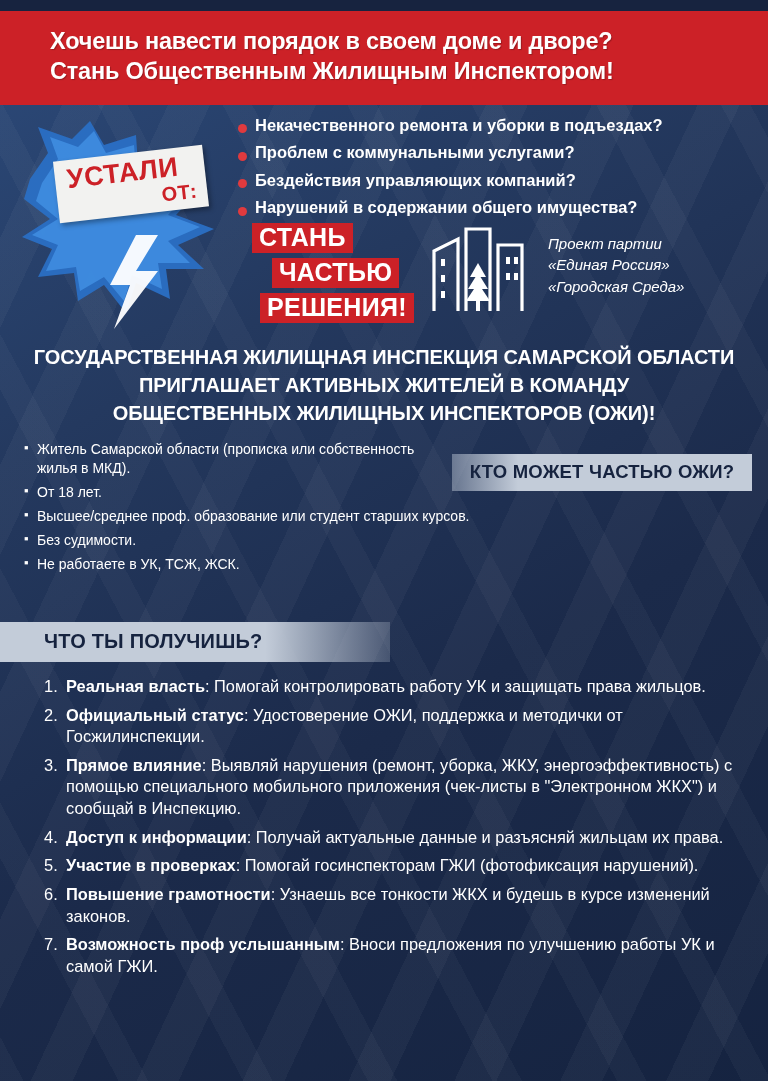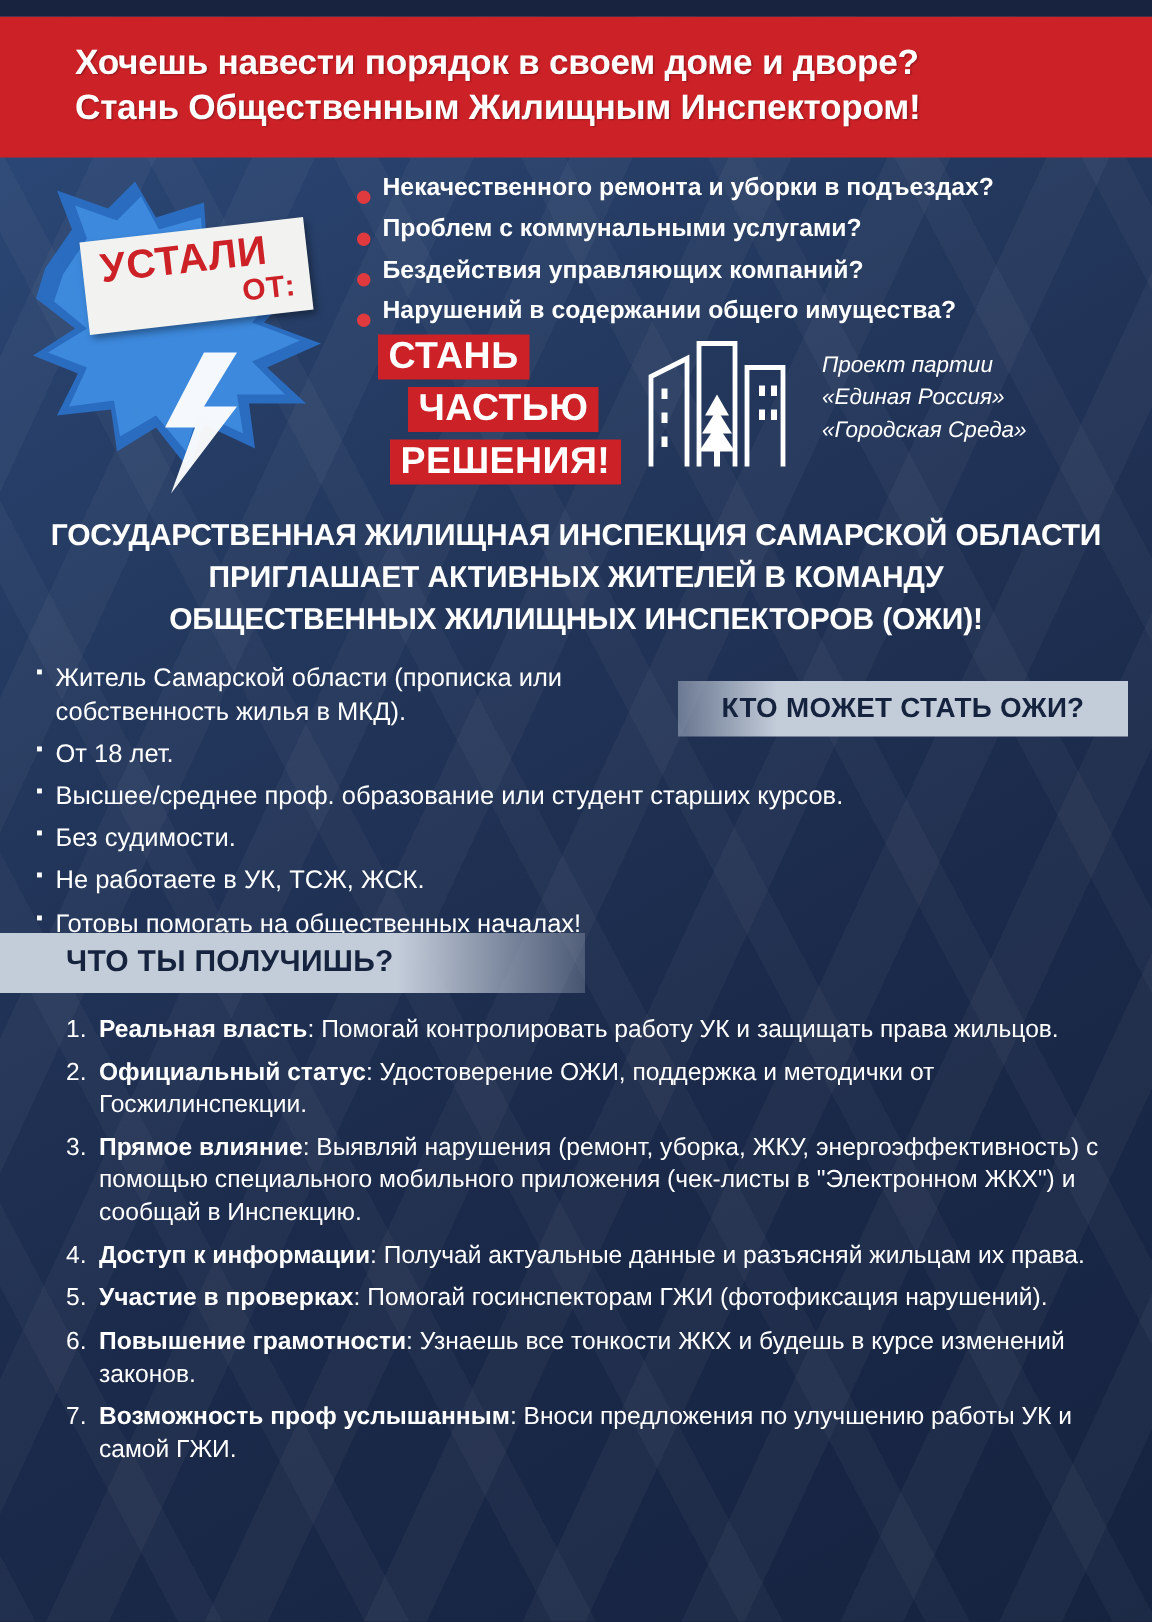--- a/index.html
+++ b/index.html
@@ -89,21 +89,21 @@
   }
 
   
   .questions {
     position: absolute;
     left: 238px; top: 10px;
     width: 512px;
   }
   .q-item {
     display: flex;
-    align-items: flex-end;
+    align-items: center;
     margin-bottom: 6px;
   }
   .q-dot {
     width: 9px; height: 9px;
     border-radius: 50%;
     background: #e03a3e;
     margin: 7px 8px 0 0;
     flex: 0 0 auto;
   }
   .q-text {
@@ -176,21 +176,21 @@
     color: #16233f;
     font-size: 18.5px;
     font-weight: bold;
     text-align: center;
     padding: 7px 10px 8px 10px;
     letter-spacing: 0.2px;
   }
   .who-list { list-style: none; width: 100%; }
   .who-list li {
     color: #ffffff;
-    font-size: 17px;
+    font-size: 14px;
     line-height: 1.36;
     margin-bottom: 5px;
     padding-left: 13px;
     position: relative;
     max-width: 660px;
   }
   .who-list li:before {
     content: "▪";
     position: absolute; left: 0; top: -1px;
     color: #ffffff;
@@ -314,28 +314,27 @@
     </div>
   </div>
 
   <div class="gji-title">
     <div>ГОСУДАРСТВЕННАЯ ЖИЛИЩНАЯ ИНСПЕКЦИЯ САМАРСКОЙ ОБЛАСТИ</div>
     <div>ПРИГЛАШАЕТ АКТИВНЫХ ЖИТЕЛЕЙ В КОМАНДУ</div>
     <div>ОБЩЕСТВЕННЫХ ЖИЛИЩНЫХ ИНСПЕКТОРОВ (ОЖИ)!</div>
   </div>
 
   <div class="who">
-    <div class="who-banner">КТО МОЖЕТ СТАТЬ ОЖИ?</div>
+    <div class="who-banner">КТО МОЖЕТ ЧАСТЬЮ ОЖИ?</div>
     <ul class="who-list">
       <li class="narrow">Житель Самарской области (прописка или собственность жилья в МКД).</li>
       <li>От 18 лет.</li>
       <li>Высшее/среднее проф. образование или студент старших курсов.</li>
       <li>Без судимости.</li>
       <li>Не работаете в УК, ТСЖ, ЖСК.</li>
-      <li>Готовы помогать на общественных началах!</li>
     </ul>
   </div>
 
   <div class="get-banner">ЧТО ТЫ ПОЛУЧИШЬ?</div>
 
   <ul class="benefits">
     <li>
       <b>Реальная власть</b><span>: Помогай контролировать работу УК и защищать права жильцов.</span>
     </li>
     <li>

